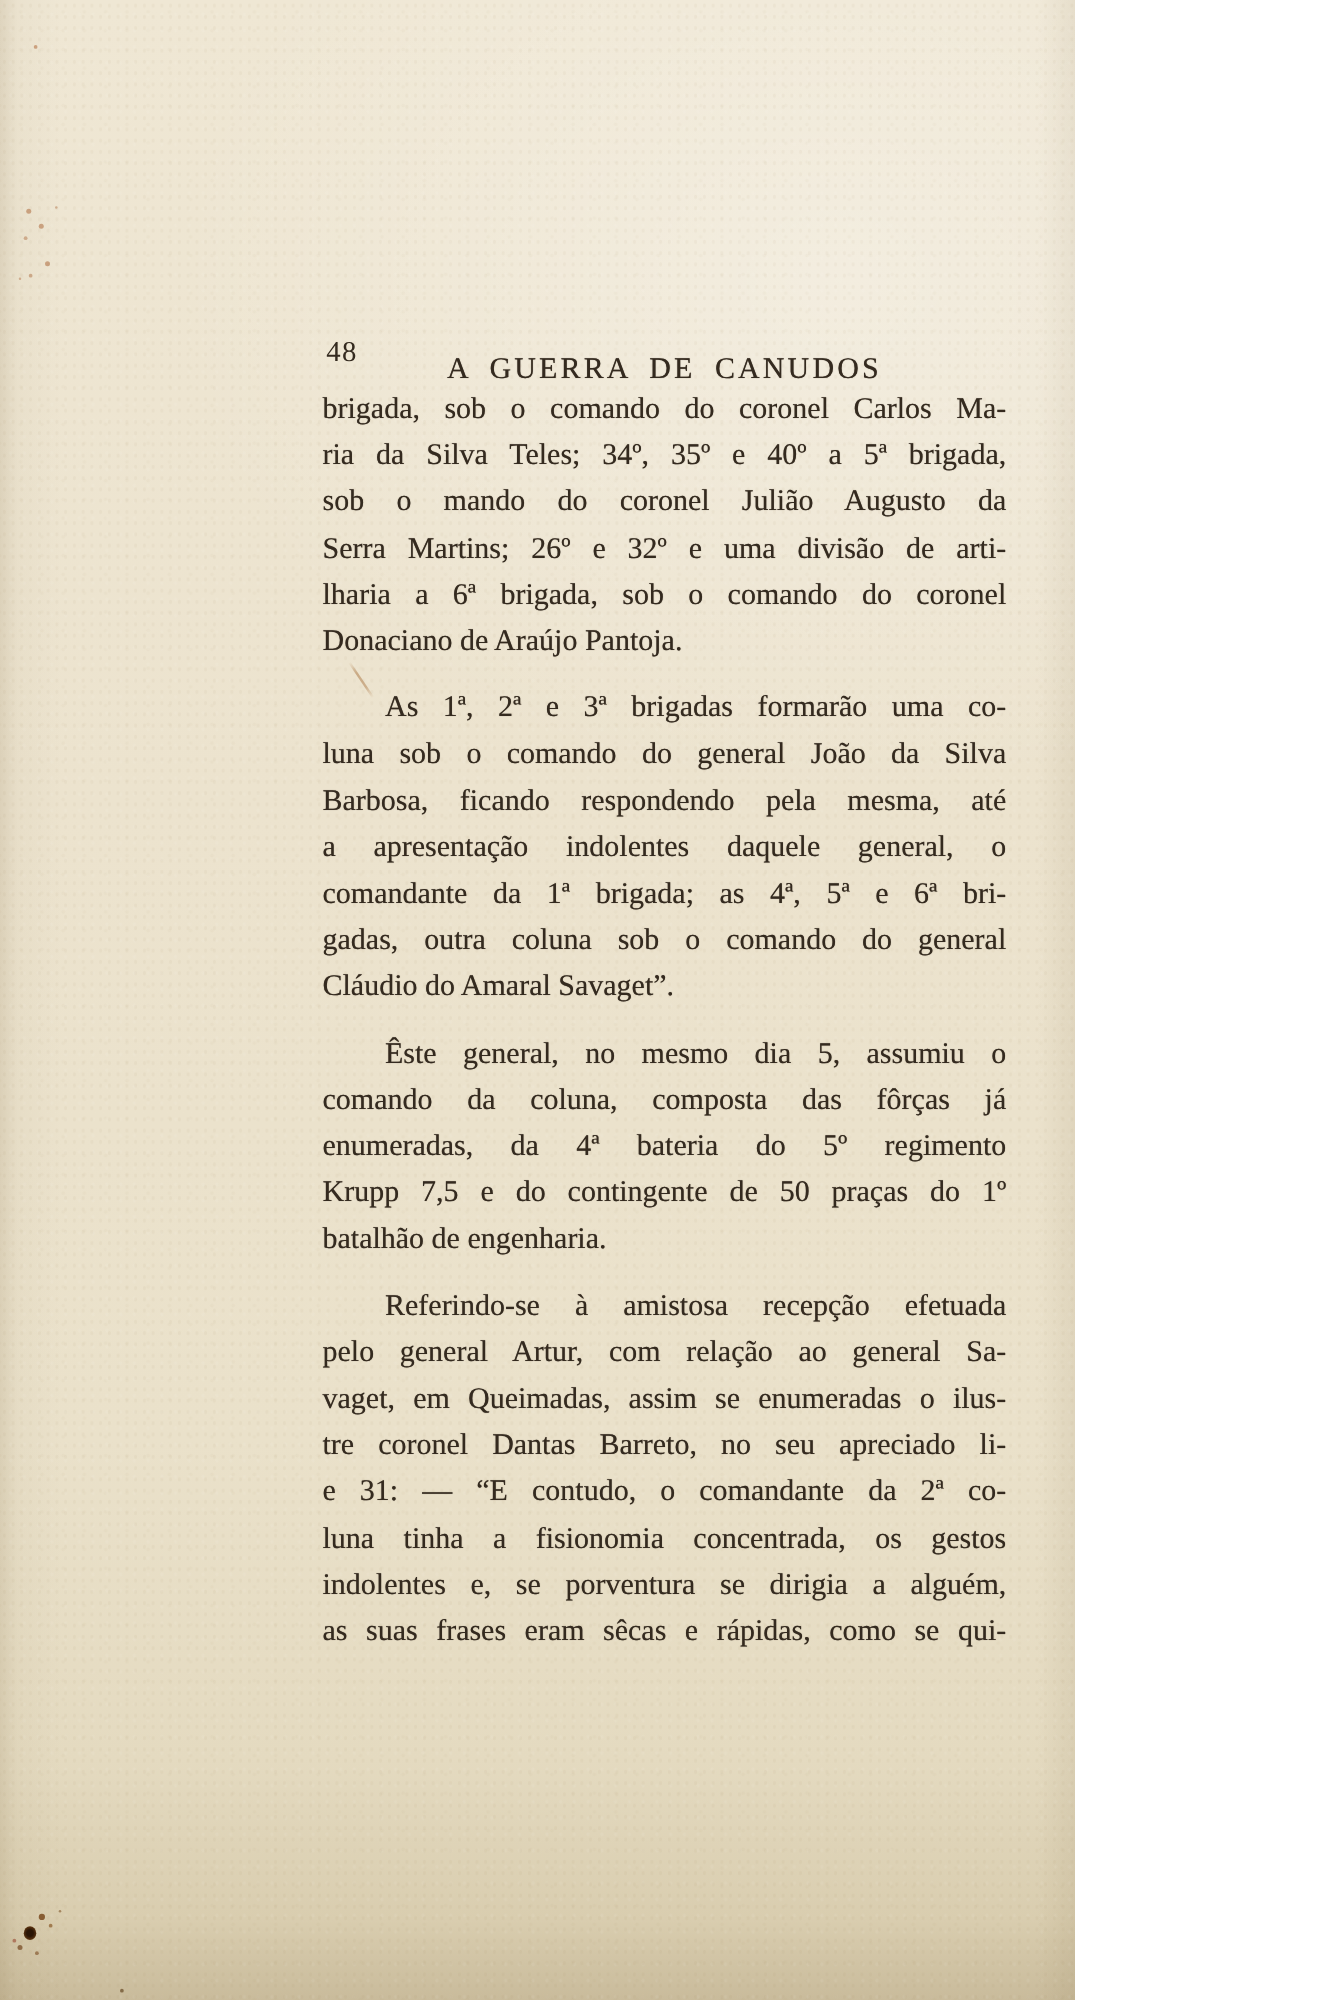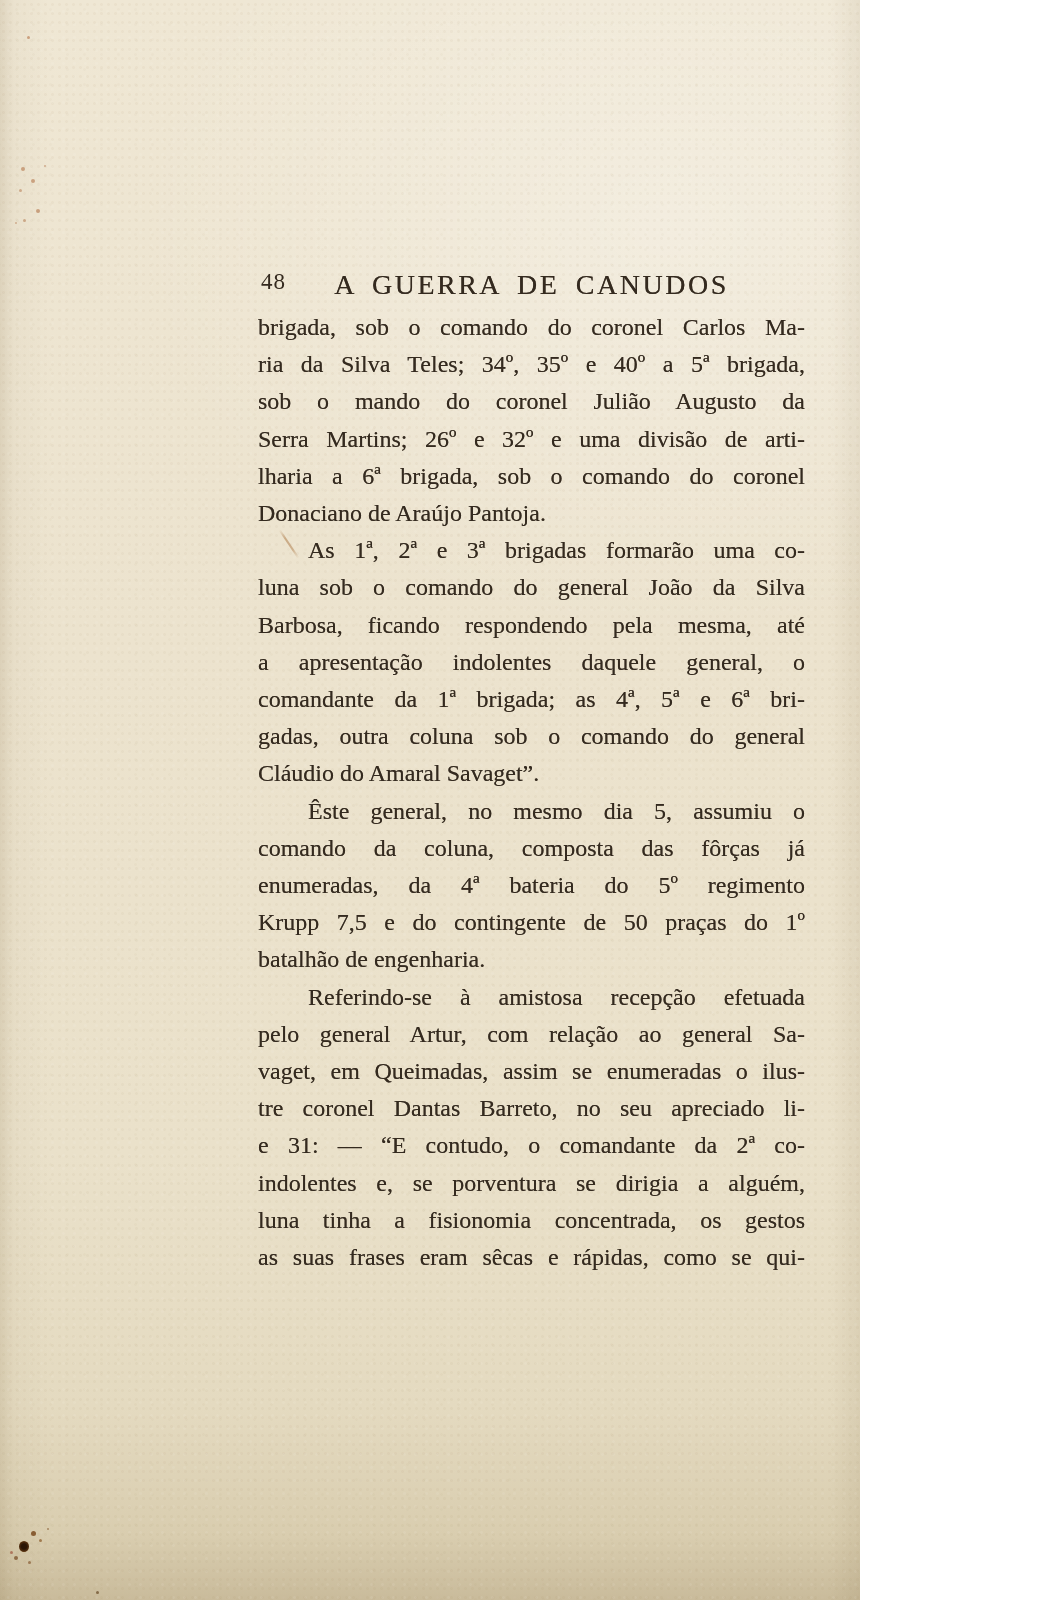--- a/index.html
+++ b/index.html
@@ -41,40 +41,41 @@
   }
   .page-num {
     position: absolute;
     left: 3px;
     top: 1px;
     font-size: 23px;
     letter-spacing: 1px;
   }
   .running-title {
     text-align: center;
-    font-size: 28px;
+    font-size: 24px;
     letter-spacing: 2.5px;
     word-spacing: 7px;
     padding-top: 1px;
     text-shadow: 0 0 0.6px rgba(52,42,31,0.75);
+    margin-top: 13px;
   }
   .text-block {
     position: absolute;
     left: 258px;
     top: 309px;
     width: 547px;
     color: #342a1f;
     font-size: 24px;
     line-height: 37.2px;
     text-shadow: 0 0 0.6px rgba(52,42,31,0.65);
   }
   .line { display: block; }
   .line.just { text-align: justify; text-align-last: justify; }
   .line.left { text-align: left; }
-  .line.indent { text-indent: 50px; }
+  .line.indent { text-indent: 50px; margin-top: 16px; }
   .it { }
   .spot { position: absolute; display: block; border-radius: 50%; }
   .scratch {
     position: absolute;
     display: block;
     left: 288px;
     top: 527px;
     width: 2px;
     height: 34px;
     background: linear-gradient(rgba(174,124,74,0), rgba(174,124,74,0.55) 30%, rgba(174,124,74,0.5) 70%, rgba(174,124,74,0));
@@ -109,22 +110,22 @@
       <div class="line indent just"><span>Êste general, no mesmo dia 5, assumiu o</span></div>
       <div class="line just"><span>comando da coluna, composta das fôrças já</span></div>
       <div class="line just"><span>enumeradas, da 4ª bateria do 5º regimento</span></div>
       <div class="line just"><span class="it">Krupp</span><span> 7,5 e do contingente de 50 praças do 1º</span></div>
       <div class="line left"><span>batalhão de engenharia.</span></div>
       <div class="line indent just"><span>Referindo-se à amistosa recepção efetuada</span></div>
       <div class="line just"><span>pelo general Artur, com relação ao general Sa-</span></div>
       <div class="line just"><span>vaget, em Queimadas, assim se enumeradas o ilus-</span></div>
       <div class="line just"><span>tre coronel Dantas Barreto, no seu apreciado li-</span></div>
       <div class="line just"><span>e 31: — “E contudo, o comandante da 2ª co-</span></div>
+      <div class="line just"><span>luna tinha a fisionomia concentrada, os gestos</span></div>
       <div class="line just"><span>indolentes e, se porventura se dirigia a alguém,</span></div>
-      <div class="line just"><span>luna tinha a fisionomia concentrada, os gestos</span></div>
       <div class="line just"><span>as suas frases eram sêcas e rápidas, como se qui-</span></div>
     </main>
 
   <div>
     <i class="spot" style="left:19px; top:1541px; width:10px; height:11px; background:radial-gradient(circle, #2a1505 35%, #5a3310 70%, rgba(90,51,16,0.25) 100%);"></i>
     <i class="spot" style="left:31px; top:1531px; width:5px; height:5px; background:rgba(122,74,30,0.85);"></i>
     <i class="spot" style="left:39px; top:1539px; width:3px; height:3px; background:rgba(138,90,40,0.7);"></i>
     <i class="spot" style="left:14px; top:1556px; width:4px; height:4px; background:rgba(107,60,20,0.65);"></i>
     <i class="spot" style="left:28px; top:1561px; width:3px; height:3px; background:rgba(122,74,30,0.6);"></i>
     <i class="spot" style="left:47px; top:1528px; width:2px; height:2px; background:rgba(122,74,30,0.55);"></i>

